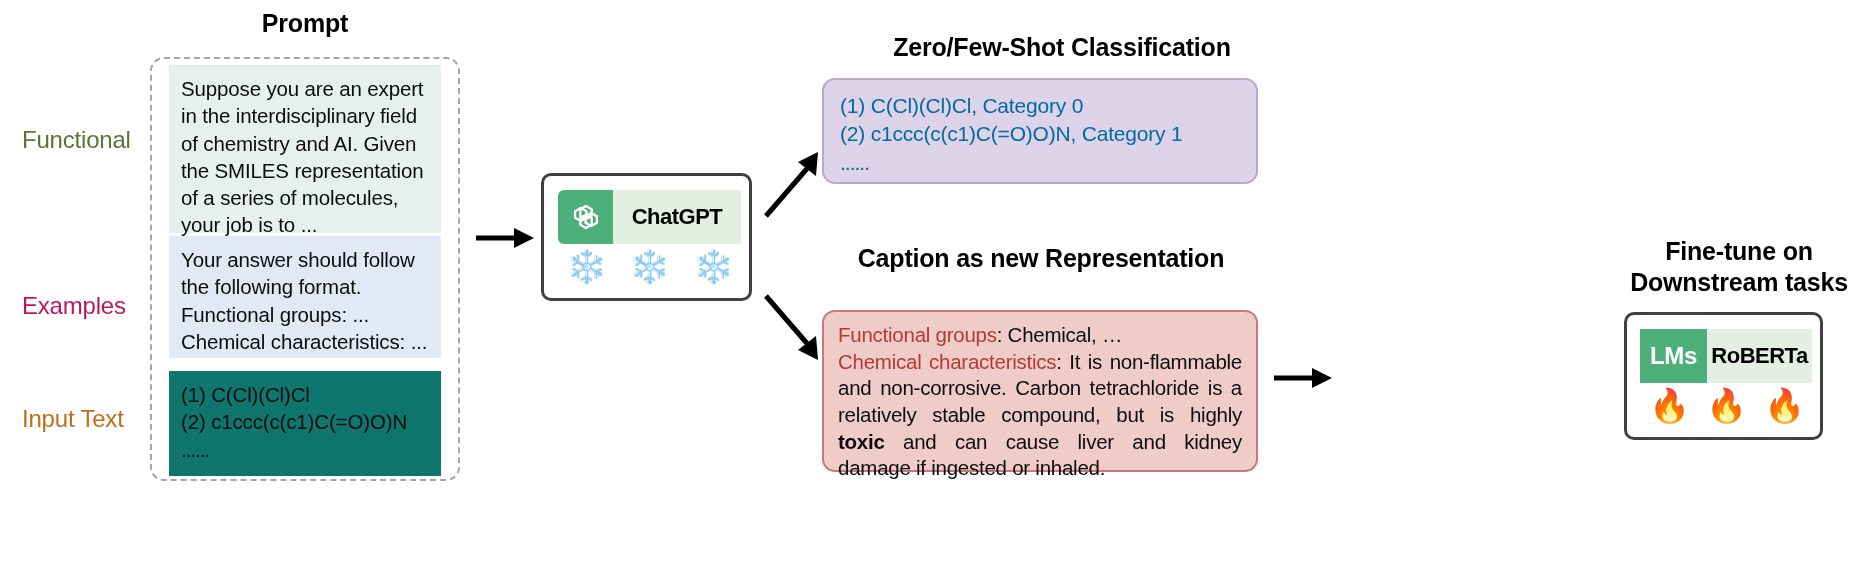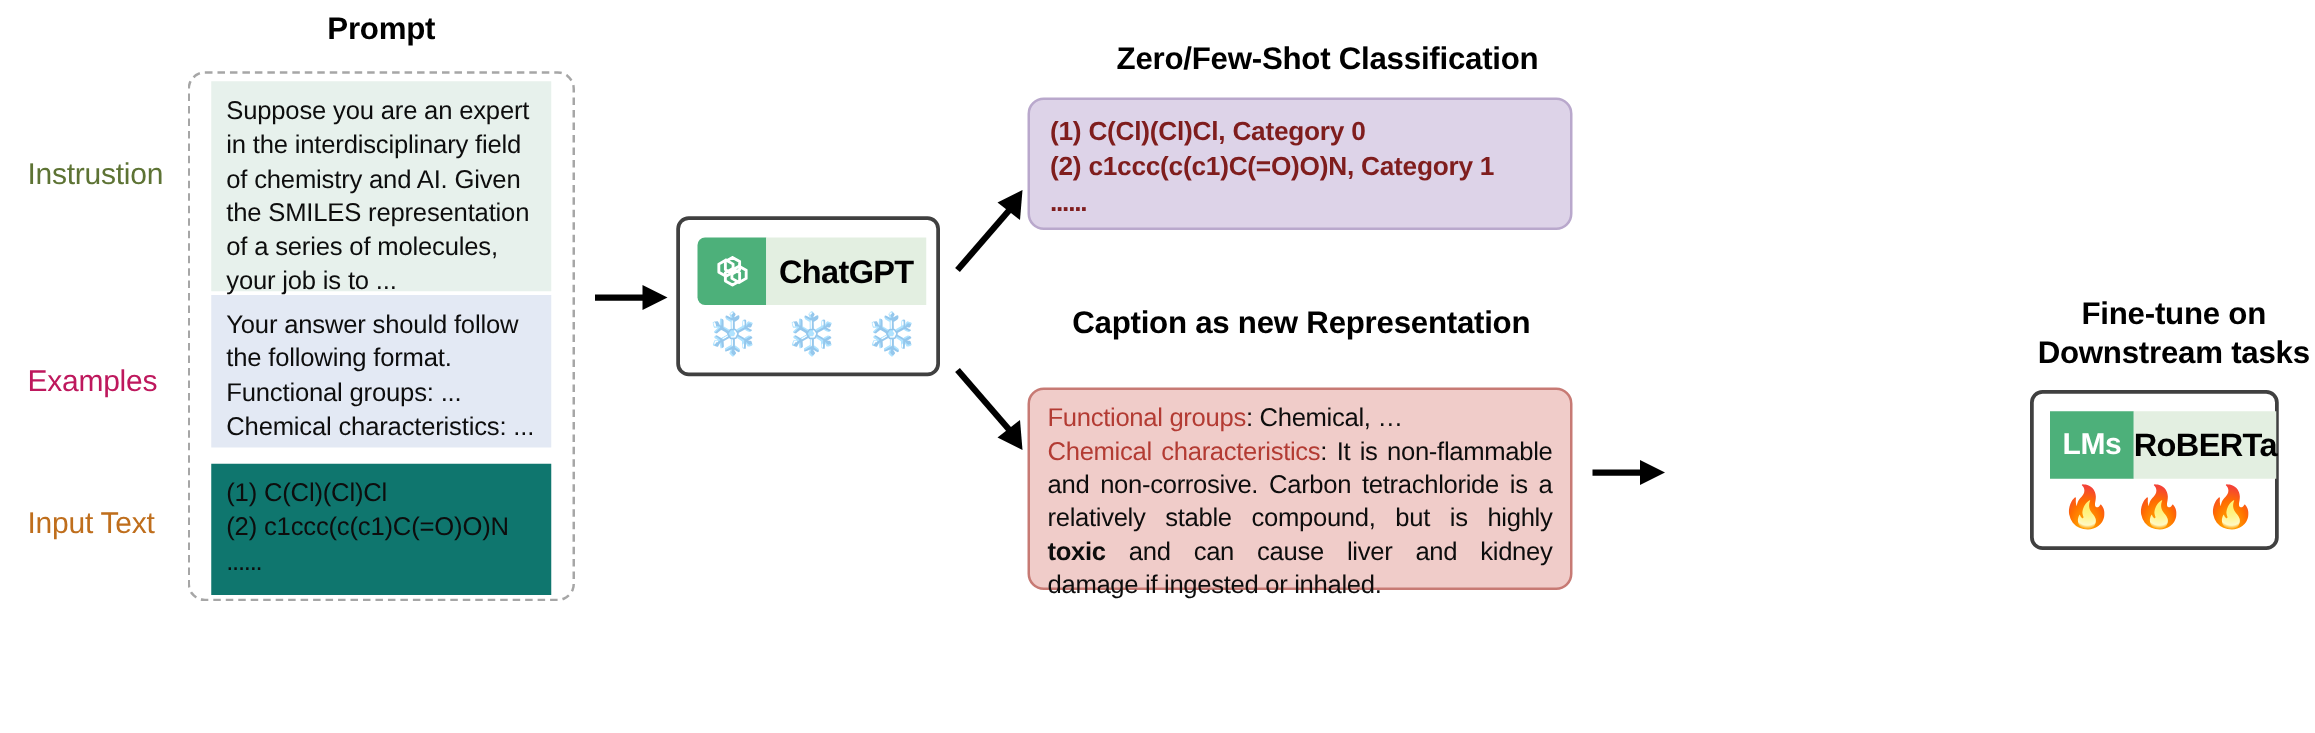--- a/index.html
+++ b/index.html
@@ -101,21 +101,21 @@
     letter-spacing: -0.4px;
   }
 
   .badge-name {
     background: #e3efe1;
     flex: 1 1 auto;
     display: flex;
     align-items: center;
     justify-content: center;
     font-weight: bold;
-    font-size: 26px;
+    font-size: 22px;
     color: #000000;
     letter-spacing: -0.5px;
   }
 
   .emoji-row {
     position: absolute;
     display: flex;
     justify-content: space-between;
     align-items: center;
   }
@@ -131,23 +131,22 @@
     top: 78px;
     width: 436px;
     height: 106px;
     box-sizing: border-box;
     background: #ddd3e8;
     border: 2px solid #b9a8cc;
     border-radius: 13px;
     padding: 12px 16px;
     font-size: 21px;
     line-height: 1.35;
-    color: #7f1d1d;
+    color: #0369a1;
     letter-spacing: -0.2px;
-    font-weight: bold;
   }
 
   #caption-title { left: 823px; top: 243px; width: 436px; }
 
   #caption-box {
     left: 822px;
     top: 310px;
     width: 436px;
     height: 162px;
     box-sizing: border-box;
@@ -169,21 +168,21 @@
   
   .arrow-svg { position: absolute; overflow: visible; }
 </style>
 </head>
 <body>
 
 <div class="abs heading" id="prompt-title">Prompt</div>
 
 <div class="abs" id="prompt-dashed-box"></div>
 
-<div class="abs side-label" id="label-instruction">Instrustion</div>
+<div class="abs side-label" id="label-instruction">Functional</div>
 <div class="abs side-label" id="label-examples">Examples</div>
 <div class="abs side-label" id="label-input-text">Input Text</div>
 
 <div class="abs prompt-block" id="prompt-instruction-block">
   <span>Suppose you are an expert in the interdisciplinary field of chemistry and AI. Given the SMILES representation of a series of molecules, your job is to ...</span>
 </div>
 
 <div class="abs prompt-block" id="prompt-examples-block">
   <div>Your answer should follow</div>
   <div>the following format.</div>

